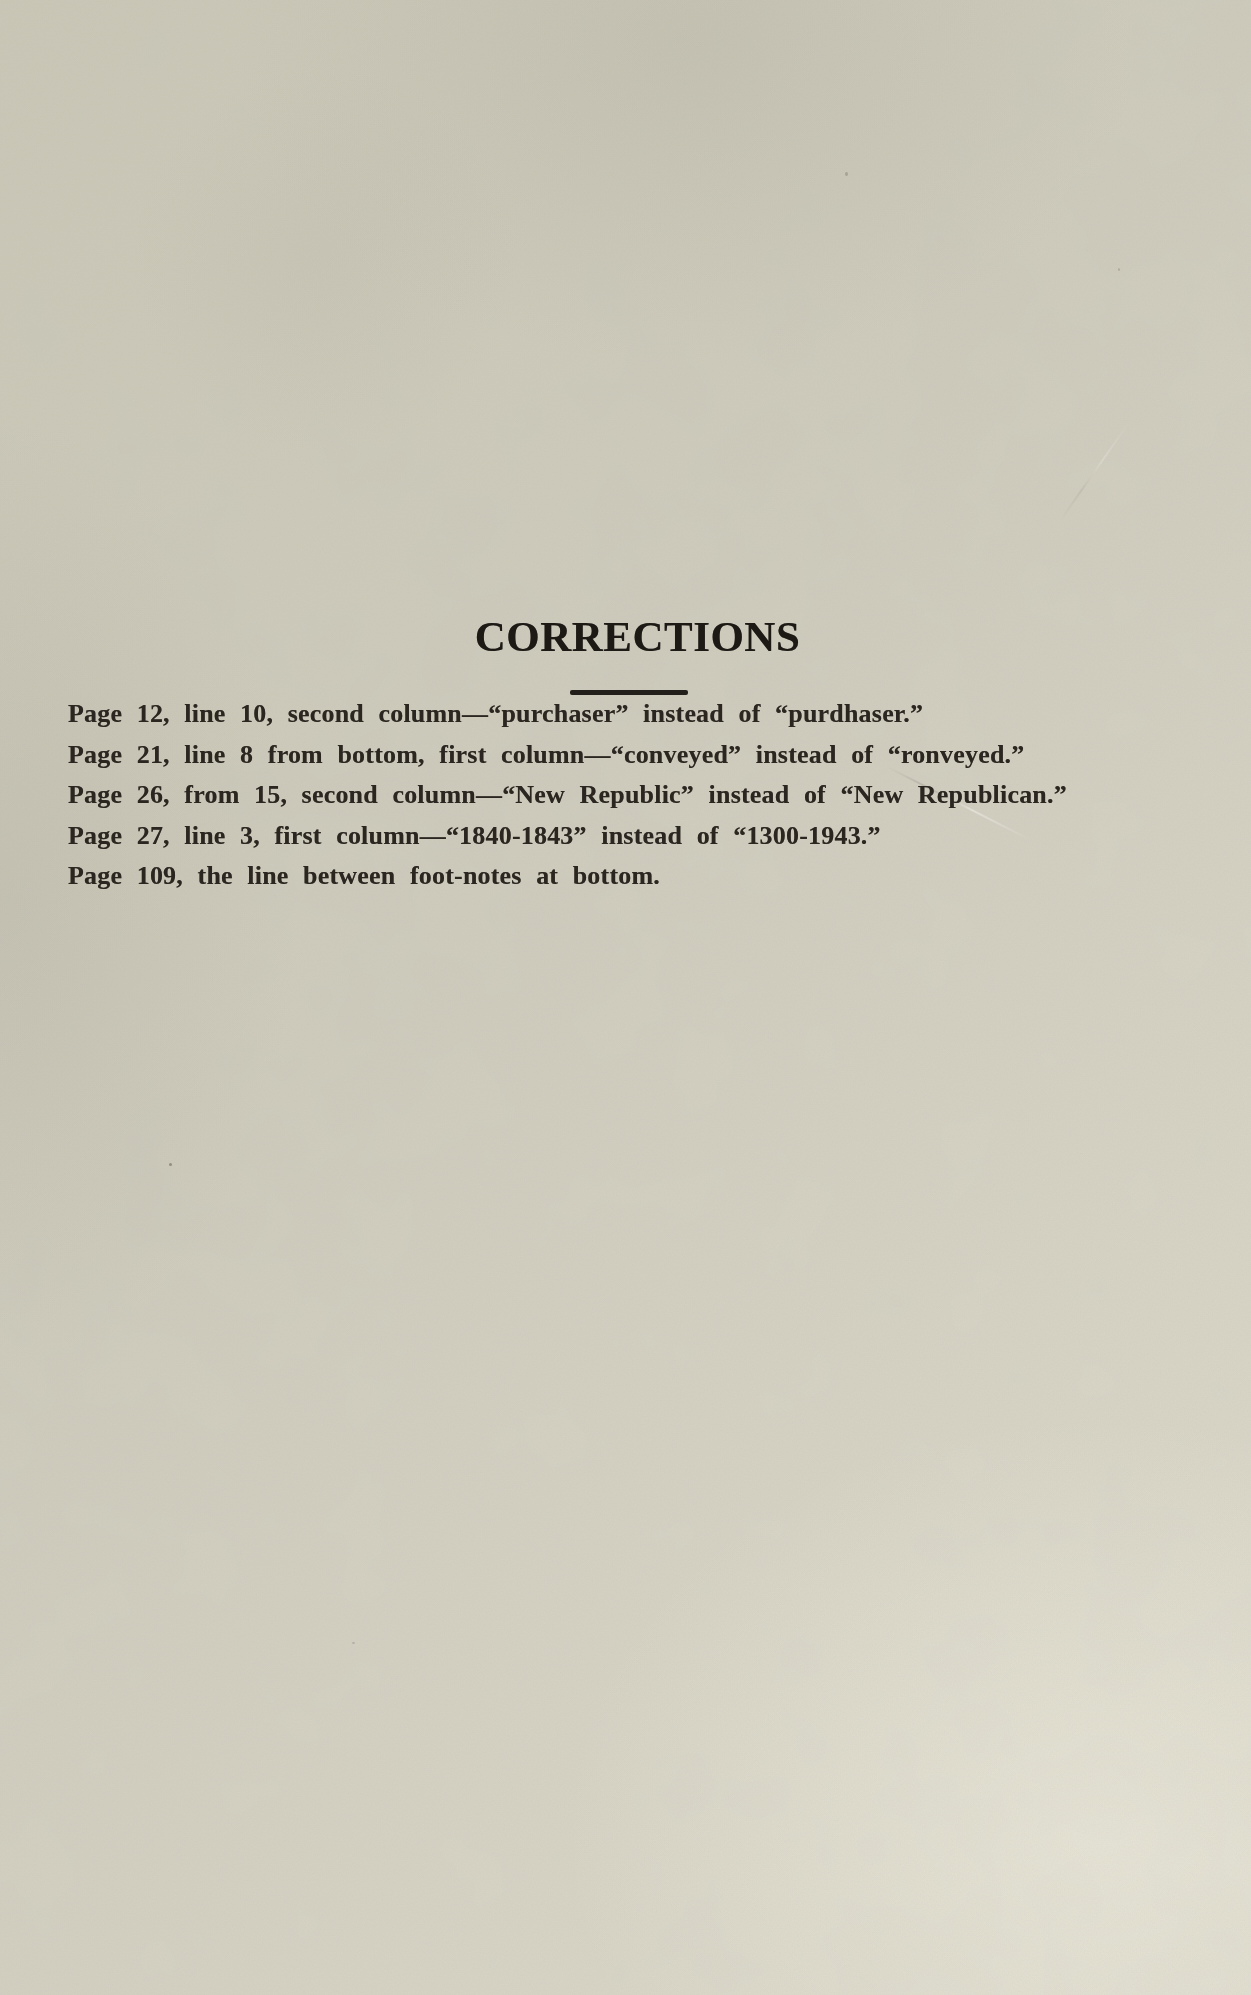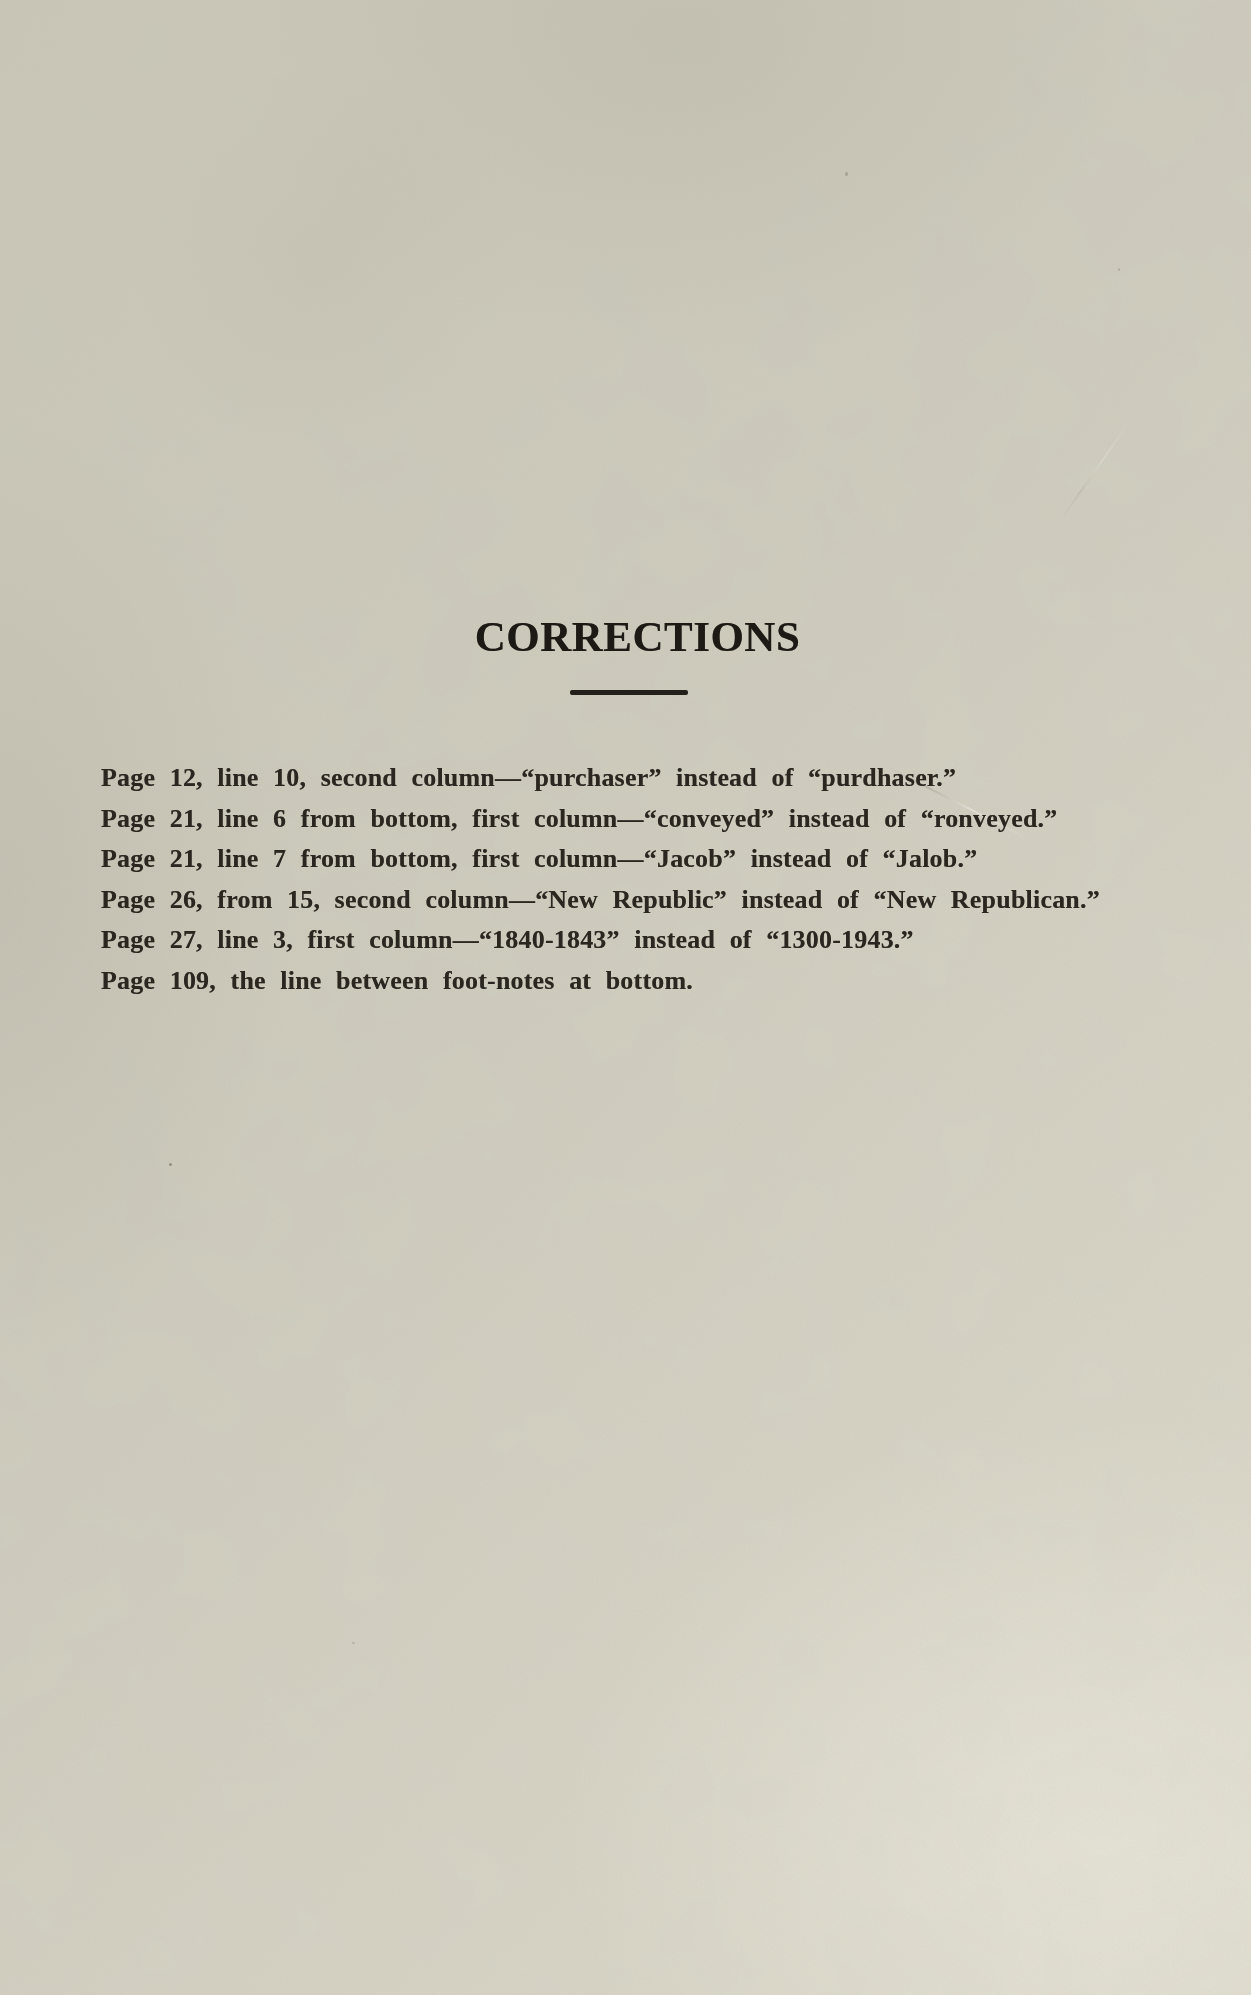--- a/index.html
+++ b/index.html
@@ -52,23 +52,22 @@
   }
   .rule{
     position:absolute;
     left:570px;top:690px;
     width:118px;height:5px;
     background:#23201b;
     border-radius:2px;
   }
   .list{
     position:absolute;
-    left:68px;top:758px;
+    left:68px;top:694px;
     width:1130px;
-    margin-left:33px;
   }
   .line{
     margin:0;
     font-size:26px;
     font-weight:700;
     line-height:40.5px;
     letter-spacing:0.2px;
     word-spacing:0.30em;
     color:var(--ink);
     white-space:nowrap;
@@ -99,20 +98,19 @@
   <span class="speck" style="left:845px;top:172px;width:3px;height:4px;opacity:0.6;"></span>
   <span class="speck" style="left:1118px;top:268px;width:2px;height:3px;opacity:0.5;"></span>
   <span class="speck" style="left:352px;top:1642px;width:3px;height:2px;opacity:0.45;"></span>
 
   <h1 class="title">CORRECTIONS</h1>
 
   <div class="rule"></div>
 
   <div class="list">
     <p class="line">Page 12, line 10, second column—“purchaser” instead of “purdhaser.”</p>
-    <p class="line">Page 21, line 6 from bottom, first column—“conveyed” instead of “ronveyed.”</p>
-    <p class="line">Page 21, line 7 from bottom, first column—“Jacob” instead of “Jalob.”</p>
+    <p class="line">Page 21, line 8 from bottom, first column—“conveyed” instead of “ronveyed.”</p>
     <p class="line">Page 26, from 15, second column—“New Republic” instead of “New Republican.”</p>
     <p class="line">Page 27, line 3, first column—“1840-1843” instead of “1300-1943.”</p>
     <p class="line">Page 109, the line between foot-notes at bottom.</p>
   </div>
 
 </div>
 
 </body></html>

